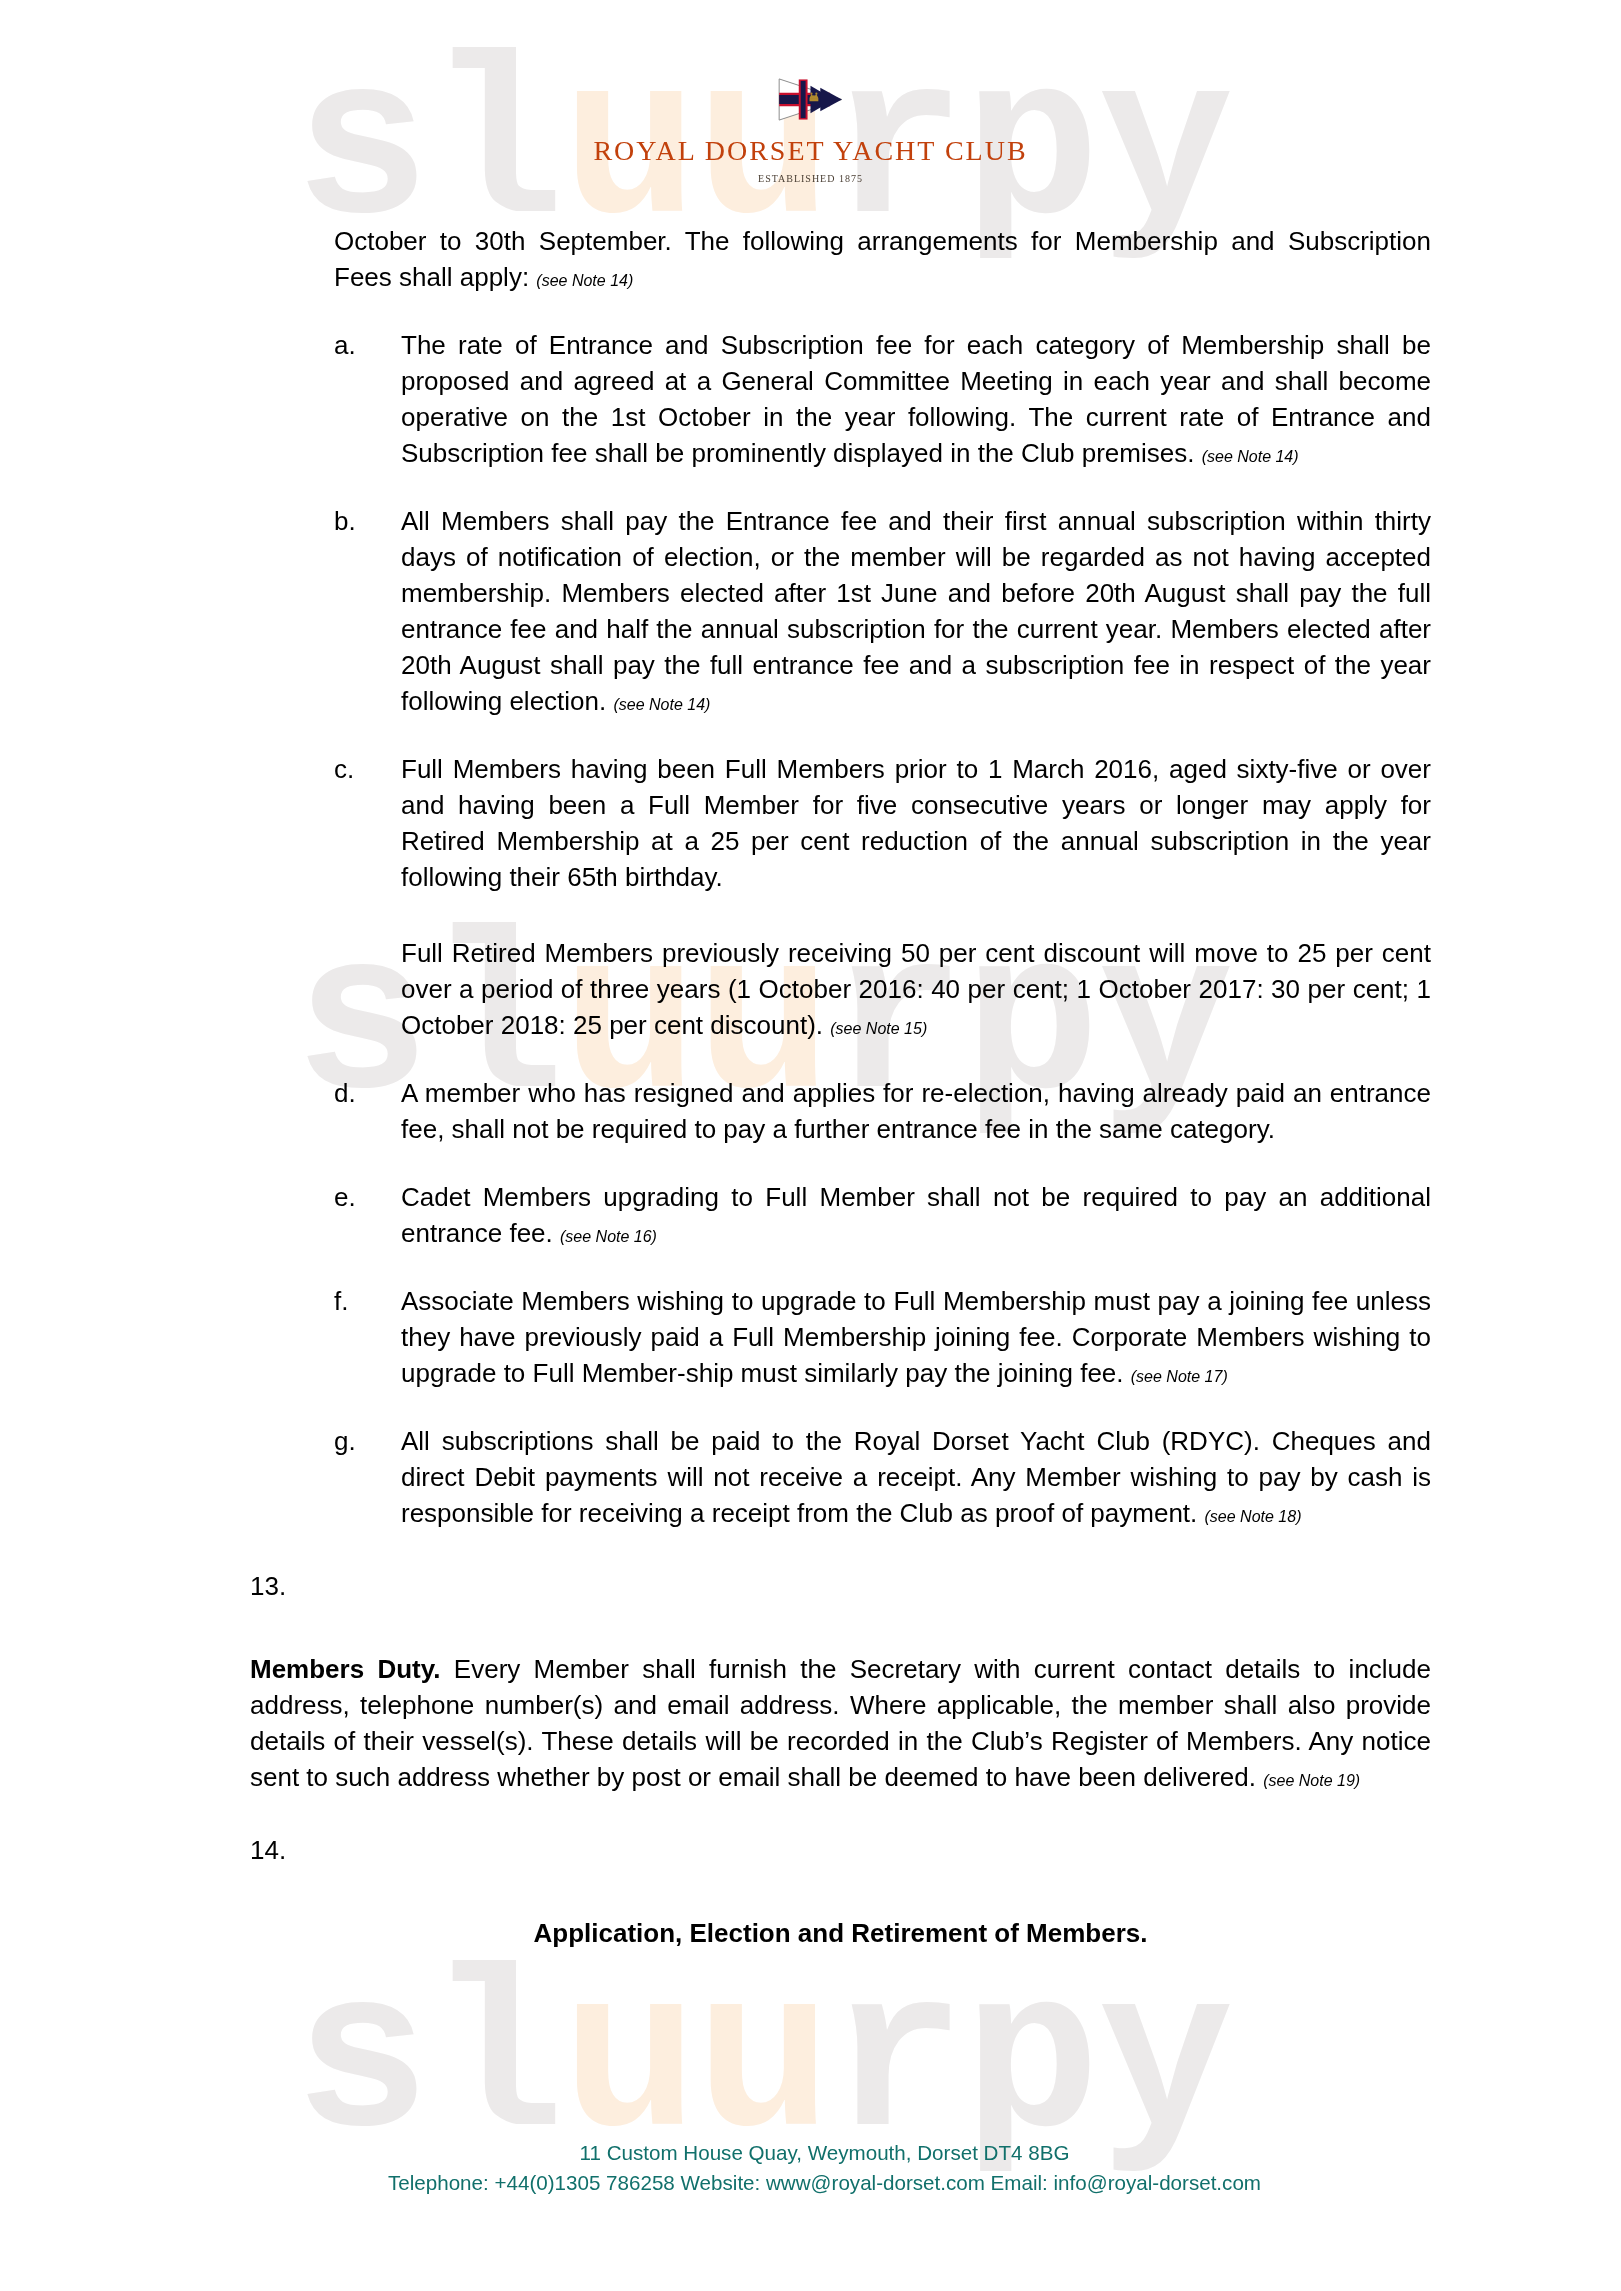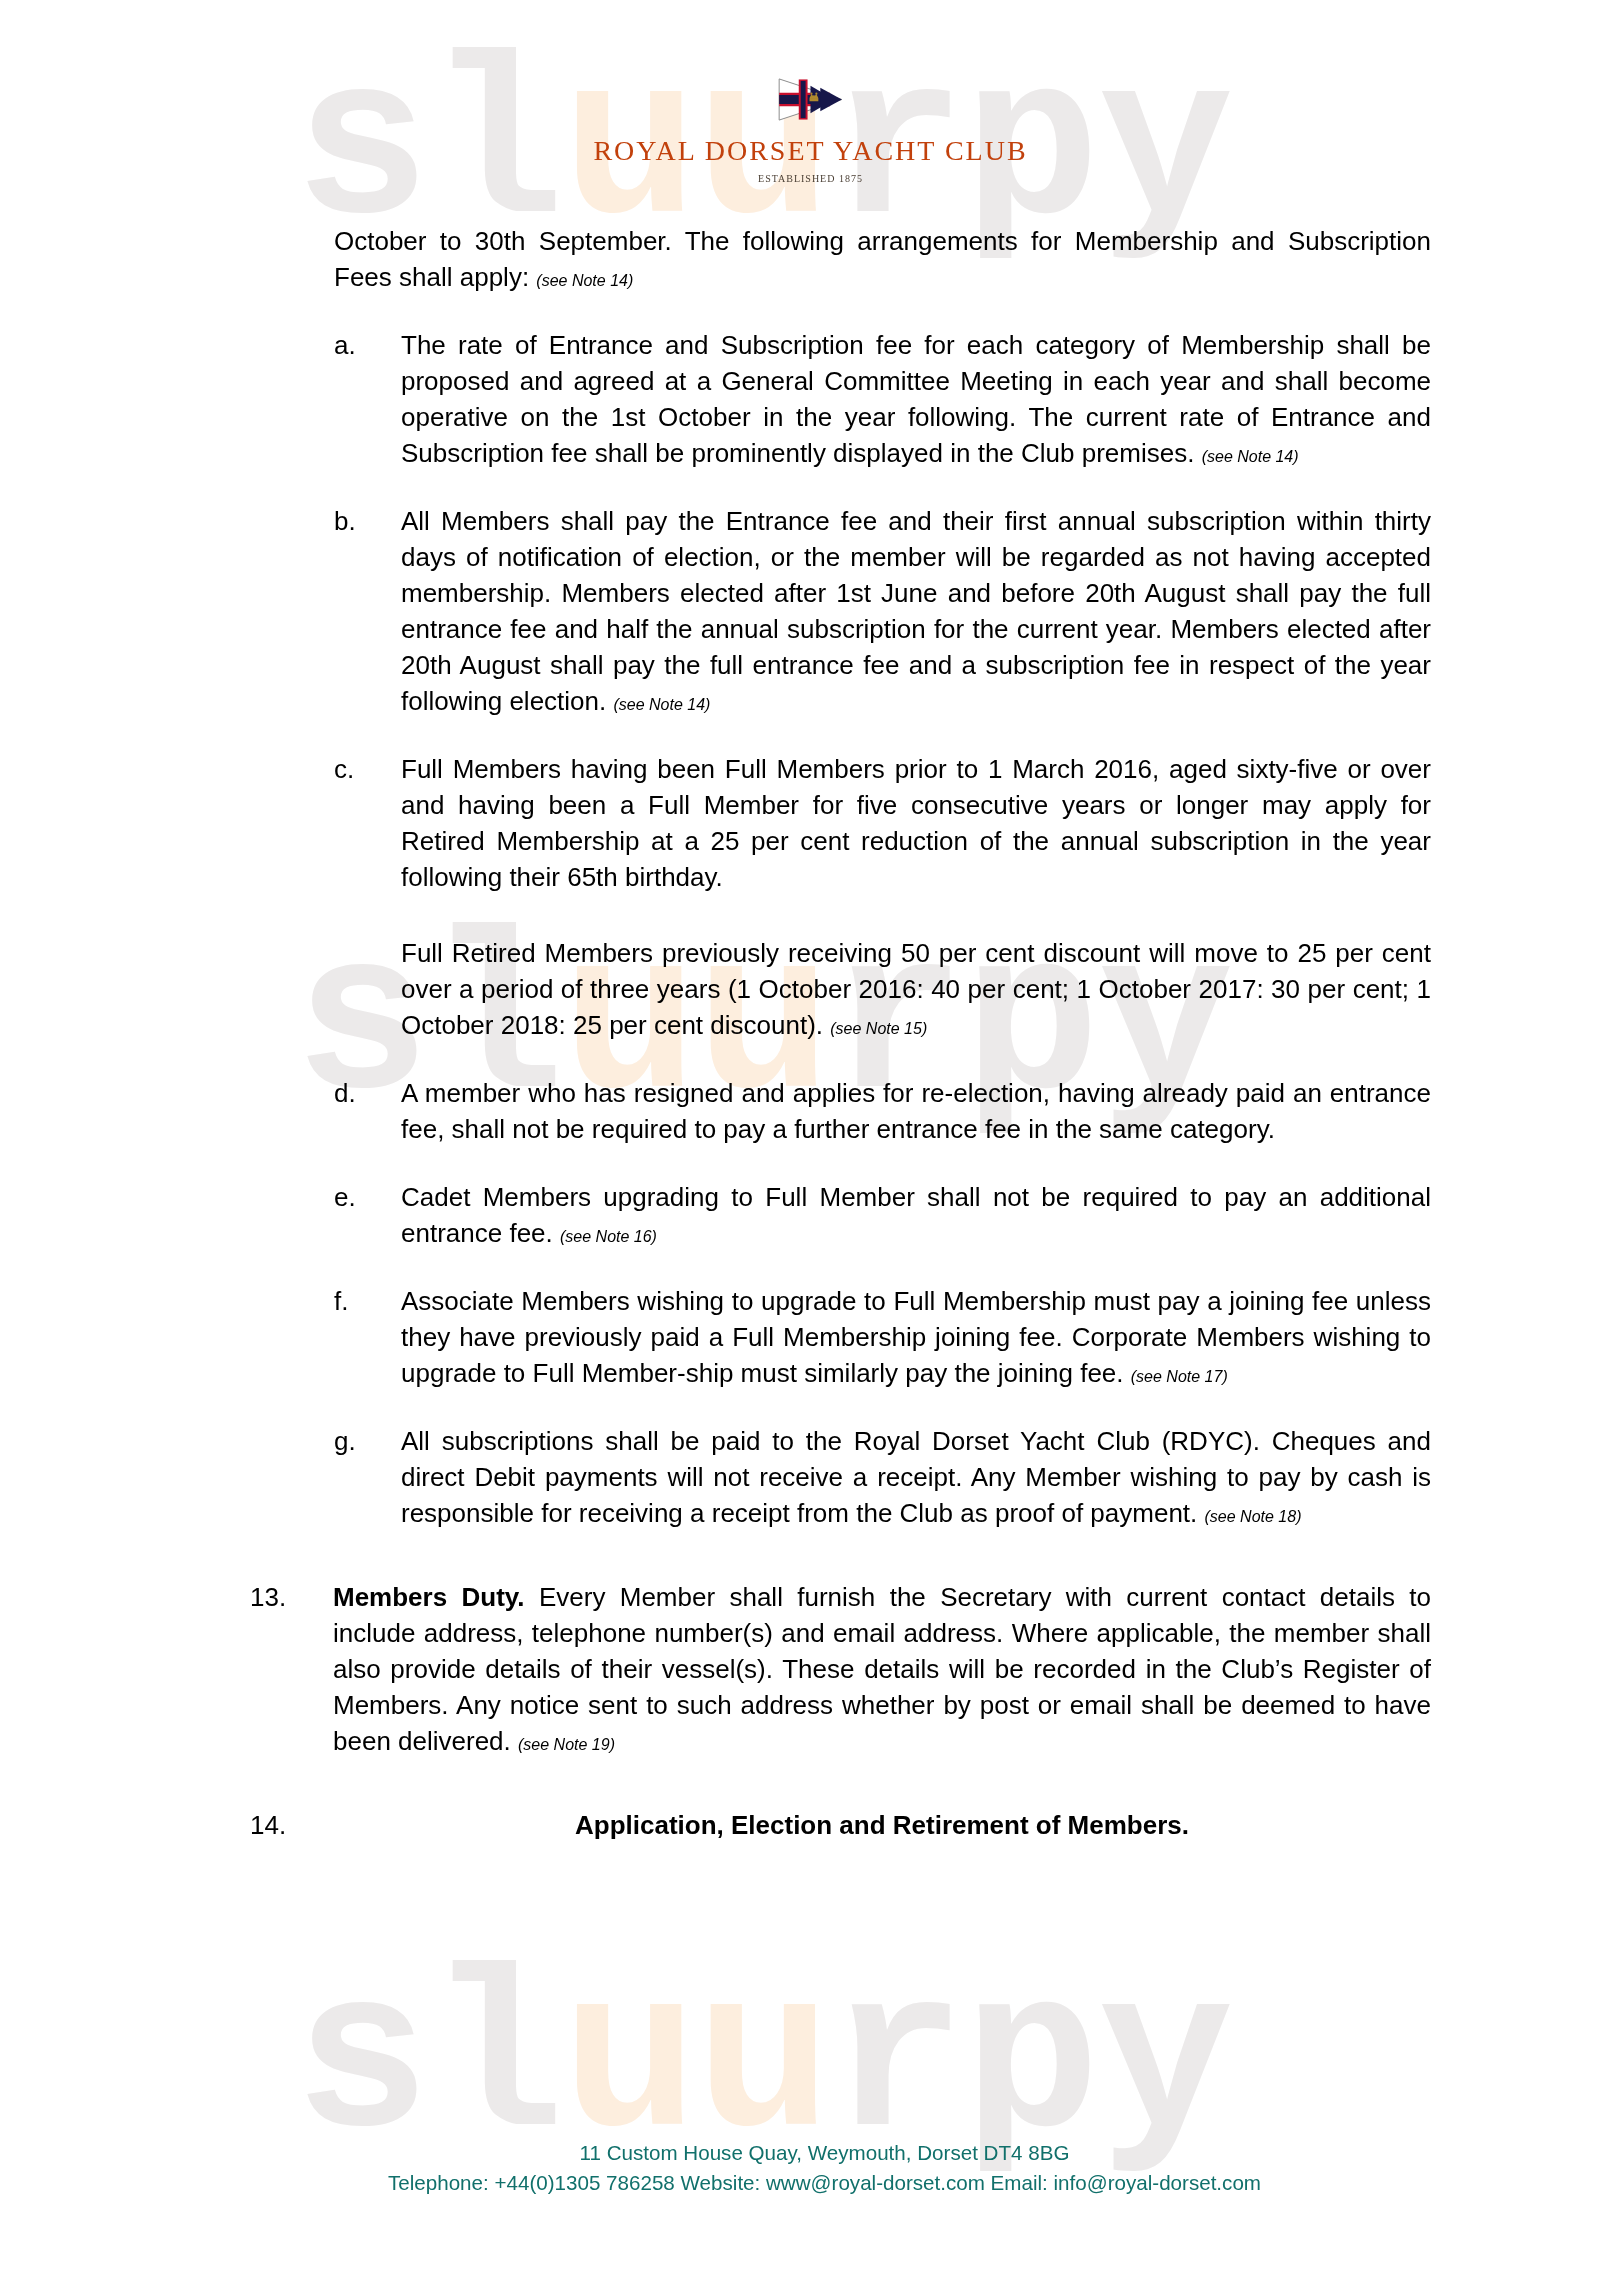--- a/index.html
+++ b/index.html
@@ -115,21 +115,22 @@
   .lettered .body {
     flex: 1 1 auto;
   }
   .lettered .body .para + .para {
     margin-top: 36px;
   }
 
   
   .numbered {
     display: flex;
-    margin-top: 44px;
+    margin-top: 33px;
+    flex-direction: column;
   }
   .numbered .marker {
     width: 83px;
     flex: 0 0 83px;
     font-size: 26px;
     line-height: 36px;
   }
   .numbered .body {
     flex: 1 1 auto;
   }

